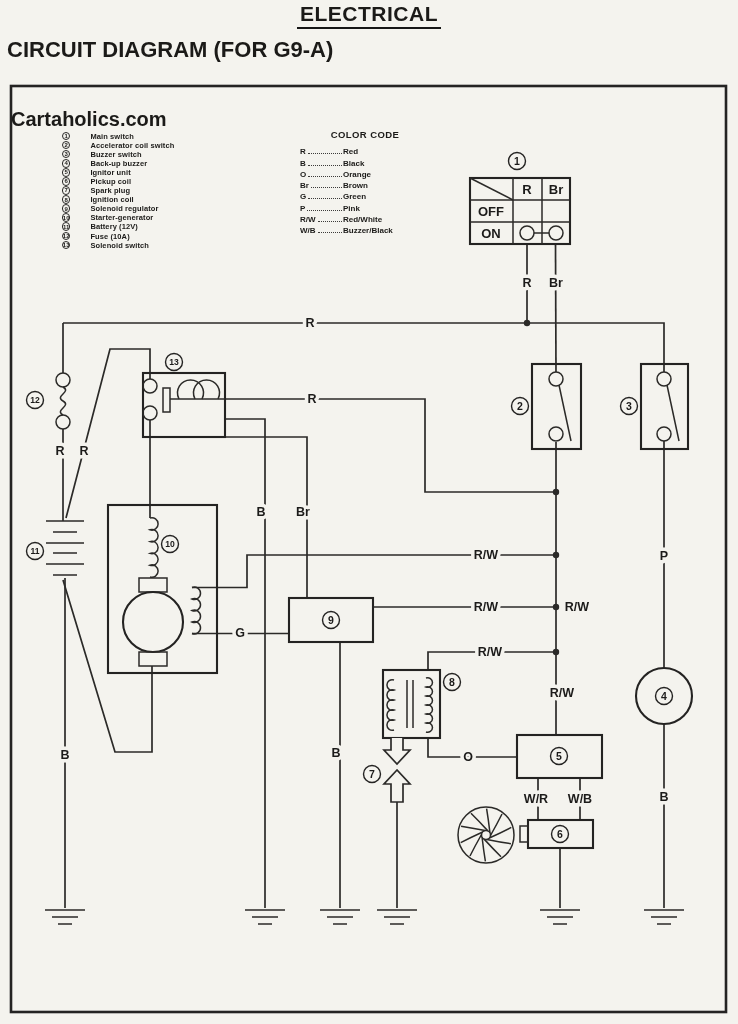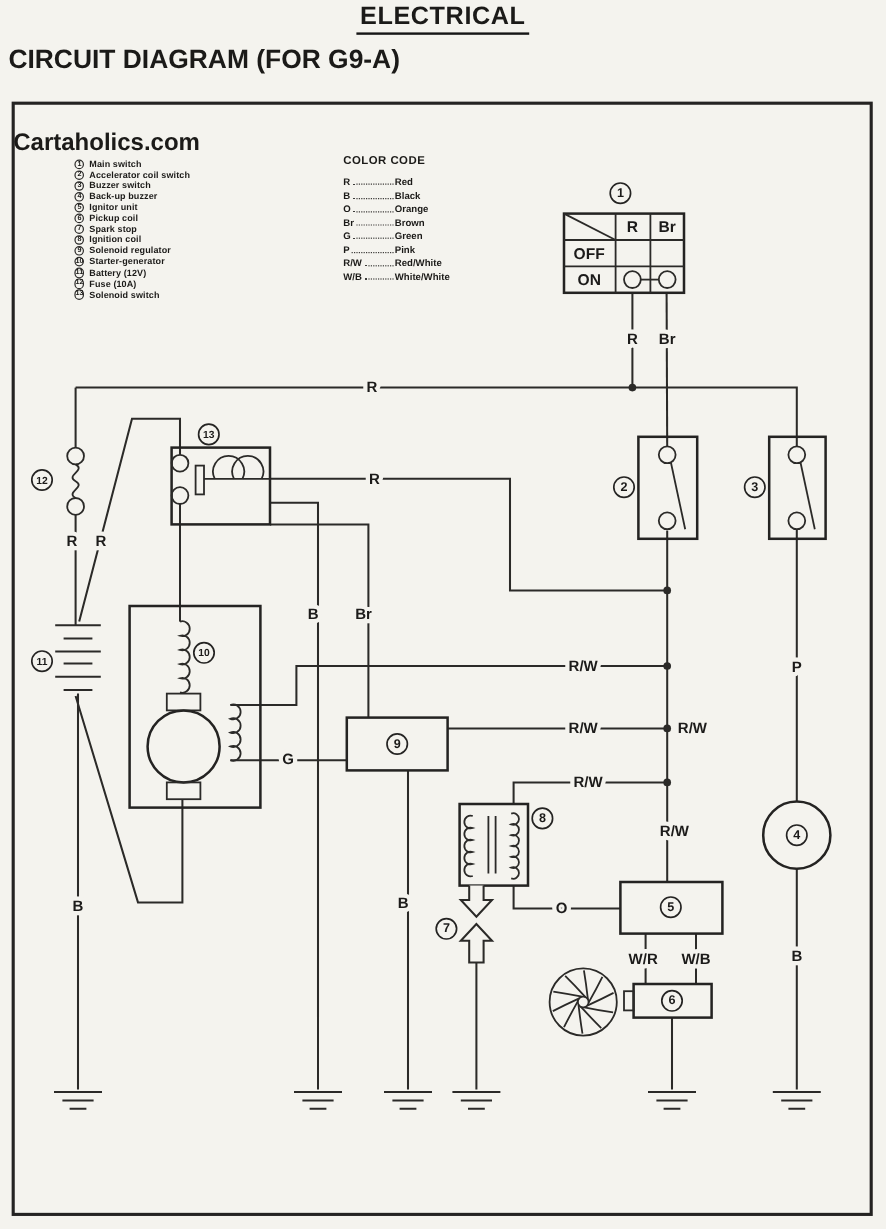--- a/index.html
+++ b/index.html
@@ -39,29 +39,29 @@
     fill:#1c1b1a;text-anchor:middle;dominant-baseline:central;
   }
   .cn circle{fill:none;stroke:#242322;stroke-width:1.4px;}
   .cnt{
     font-family:"Liberation Sans",sans-serif;font-size:10.5px;font-weight:bold;
     fill:#1c1b1a;text-anchor:middle;dominant-baseline:central;
   }
   .c2{font-size:8.6px;}
   
   .legend{position:absolute;left:62px;top:132px;}
-  .lg-row{display:flex;align-items:flex-end;height:9.06px;white-space:nowrap;}
+  .lg-row{display:flex;align-items:flex-start;height:9.06px;white-space:nowrap;gap:16px;}
   .lg-num{
     width:8.4px;height:8.4px;border:1px solid #2a2928;border-radius:50%;
     font-size:6px;font-weight:bold;display:flex;align-items:center;justify-content:center;
     margin-right:4px;flex:none;box-sizing:border-box;
   }
   .lg-label{font-size:7.5px;font-weight:bold;letter-spacing:.1px;}
   
-  .colorcode{position:absolute;left:286px;top:129px;width:130px;}
+  .colorcode{position:absolute;left:300px;top:129px;width:130px;text-align:center;}
   .cc-title{font-size:9.5px;font-weight:bold;letter-spacing:.4px;margin-bottom:5px;}
   .cc-row{display:flex;align-items:flex-end;height:11.3px;white-space:nowrap;}
   .cc-left{display:flex;width:43px;flex:none;align-items:flex-end;}
   .cc-code{font-size:8px;font-weight:bold;}
   .cc-dots{flex:1;border-bottom:1.5px dotted #3c3b39;margin:0 1px 2px 2px;height:0;}
   .cc-name{font-size:8px;font-weight:bold;margin-top:11px;}
 </style>
 </head>
 <body>
 
@@ -336,21 +336,21 @@
   <div class="lg-row">
       <span class="lg-num">5</span>
       <span class="lg-label">Ignitor unit</span>
     </div>
   <div class="lg-row">
       <span class="lg-num">6</span>
       <span class="lg-label">Pickup coil</span>
     </div>
   <div class="lg-row">
       <span class="lg-num">7</span>
-      <span class="lg-label">Spark stop</span>
+      <span class="lg-label">Spark plug</span>
     </div>
   <div class="lg-row">
       <span class="lg-num">8</span>
       <span class="lg-label">Ignition coil</span>
     </div>
   <div class="lg-row">
       <span class="lg-num">9</span>
       <span class="lg-label">Solenoid regulator</span>
     </div>
   <div class="lg-row">
@@ -420,15 +420,15 @@
         <span class="cc-code">R/W</span>
         <span class="cc-dots"></span>
       </span>
       <span class="cc-name">Red/White</span>
     </div>
   <div class="cc-row">
       <span class="cc-left">
         <span class="cc-code">W/B</span>
         <span class="cc-dots"></span>
       </span>
-      <span class="cc-name">White/White</span>
+      <span class="cc-name">Buzzer/Black</span>
     </div>
 </div>
 
 </body></html>

